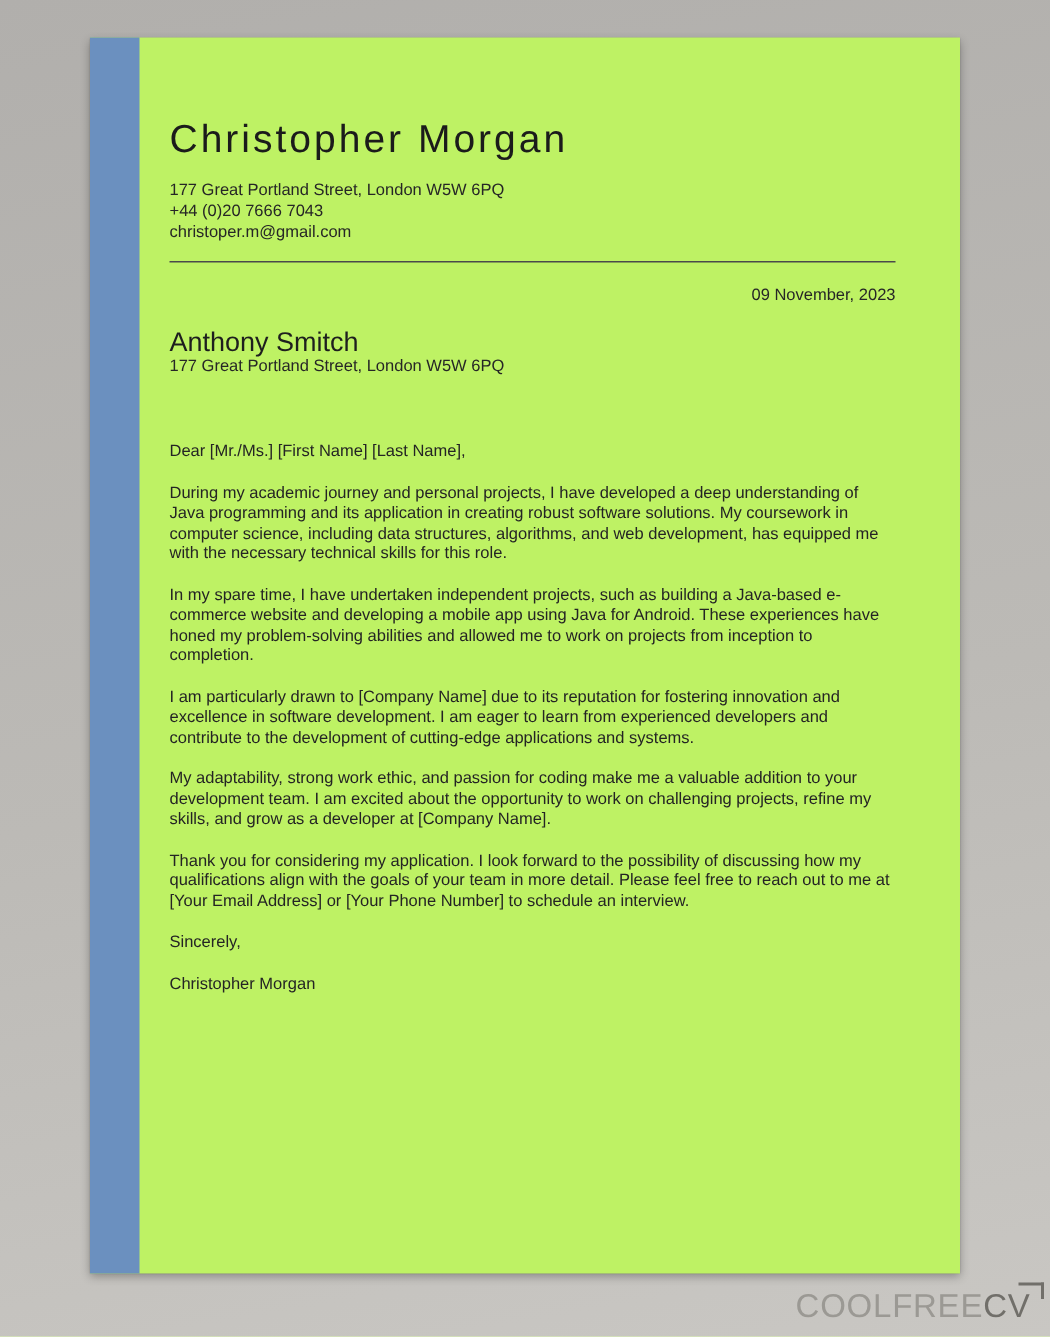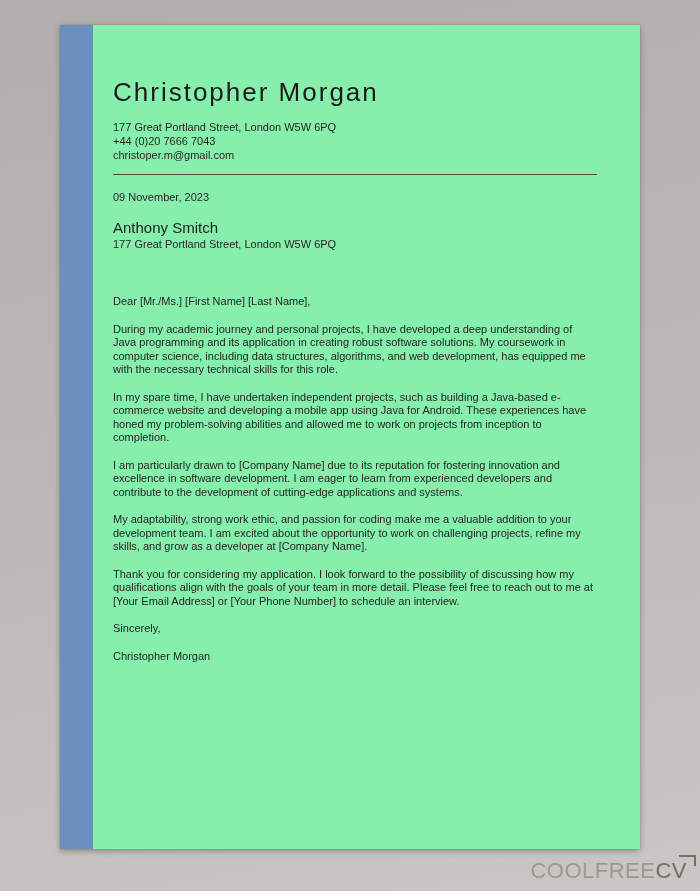--- a/index.html
+++ b/index.html
@@ -6,21 +6,21 @@
   html, body { width: 700px; height: 891px; overflow: hidden; }
   body {
     font-family: "Liberation Sans", "DejaVu Sans", sans-serif;
     background: linear-gradient(170deg, #b1afac 0%, #bcbab6 55%, #c9c7c3 100%);
     position: relative;
   }
   .paper {
     position: absolute;
     left: 60px; top: 25px;
     width: 580px; height: 824px;
-    background: #86efac;
+    background: #bef264;
     box-shadow: 0 2px 6px rgba(0,0,0,0.30), 0 0 1px rgba(0,0,0,0.25);
   }
   .stripe {
     position: absolute;
     left: 0; top: 0; bottom: 0;
     width: 33px;
     background: #6b90bf;
   }
   .content {
     position: absolute;
@@ -42,28 +42,28 @@
     line-height: 14px;
     color: #262626;
   }
   .divider {
     border: none;
     border-top: 1px solid #4a4a4a;
     margin: 12px 0 0 0;
   }
   .letter-date {
     margin-top: 16px;
-    text-align: left;
+    text-align: right;
     font-size: 11px;
     line-height: 13px;
     color: #262626;
   }
   .recipient { margin-top: 15px; margin-bottom: 44px; }
   .recipient-name {
-    font-size: 15px;
+    font-size: 18px;
     line-height: 18px;
     color: #1e1e1e;
   }
   .recipient-address {
     font-size: 11px;
     line-height: 14px;
     color: #262626;
   }
   .body-text p {
     font-size: 11px;

